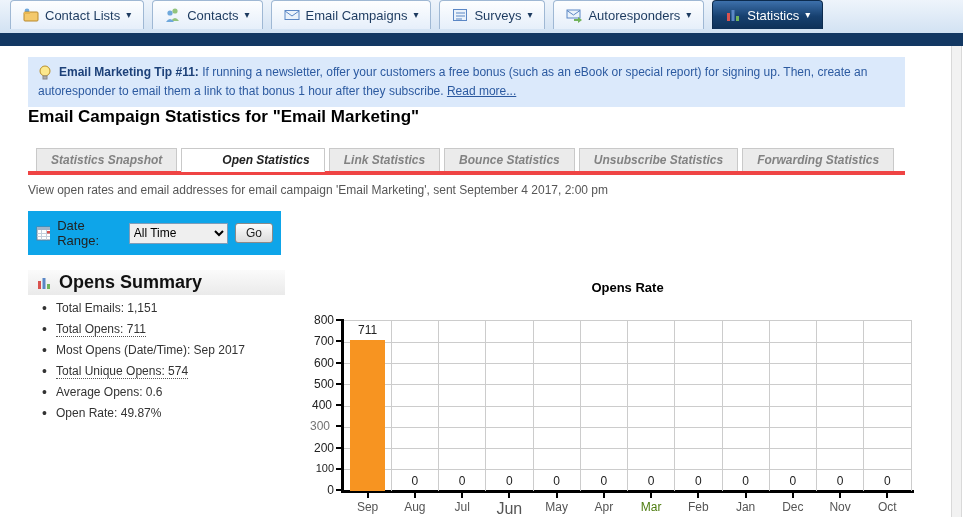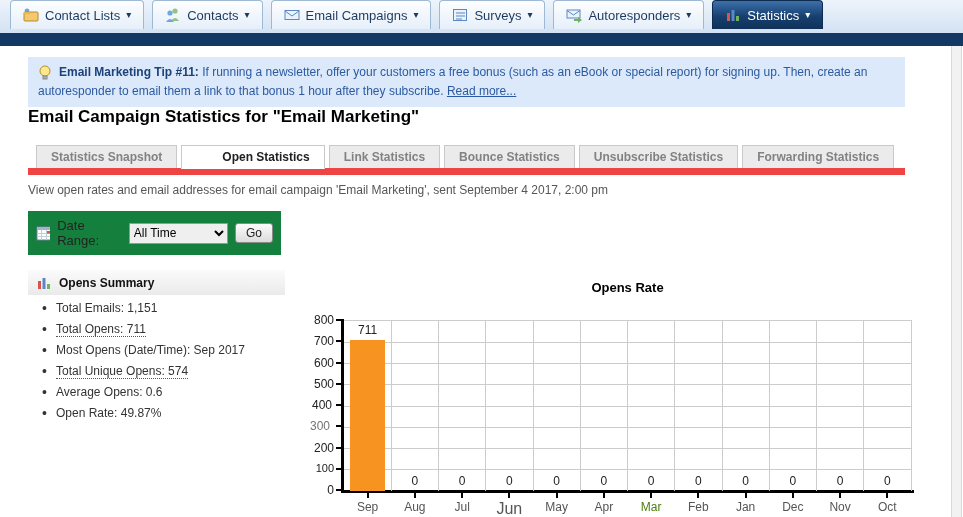--- a/index.html
+++ b/index.html
@@ -25,46 +25,46 @@
        color:#2c5aa0;}
   .tip .bulb{float:left;margin:2px 7px 0 0;}
   .tip b{color:#1d4179;}
   .tip .readmore{text-decoration:underline;cursor:pointer;color:#2c5aa0;}
 
   
   .pagetitle{position:absolute;left:28px;top:107px;font-size:17px;font-weight:bold;color:#000;}
 
   
   .subtabs{position:absolute;left:28px;top:151px;width:877px;height:24px;
-           border-bottom:7px solid #ef4444;display:flex;align-items:flex-end;
-           padding-left:8px;box-sizing:border-box;gap:4px;}
+           border-bottom:4px solid #ef4444;display:flex;align-items:flex-end;
+           padding-left:8px;box-sizing:border-box;gap:4px;font-style:italic;}
   .subtab{height:23px;display:inline-flex;align-items:center;padding:0 14px;
           background:#ebebeb;border:1px solid #c9c9c9;border-bottom:none;
           font-size:12px;font-weight:bold;color:#828282;cursor:pointer;
           box-sizing:border-box;white-space:nowrap;}
   .subtab.active{background:#fff;color:#222;height:24px;margin-bottom:-1px;
           border-bottom:1px solid #fff;padding-left:40px;}
 
   
   .desc{position:absolute;left:28px;top:183px;font-size:12px;color:#565656;}
 
   
-  .datebox{position:absolute;left:28px;top:211px;width:253px;height:44px;background:#15803d;
+  .datebox{position:absolute;left:28px;top:211px;width:253px;height:44px;background:#0ea5e9;
            display:flex;align-items:center;gap:7px;padding:0 8px;box-sizing:border-box;}
   .datebox label{font-size:13px;color:#222;}
   .datebox select{width:112px;height:21px;font-size:12px;border:1px solid #7f9db9;
            font-family:"Liberation Sans",sans-serif;}
   .gobtn{font-size:12px;padding:2px 10px;background:linear-gradient(#fcfcfc,#dcdcdc);
          border:1px solid #8a8a8a;border-radius:3px;cursor:pointer;color:#222;
          font-family:"Liberation Sans",sans-serif;}
 
   
   .sumhead{position:absolute;left:28px;top:270px;width:257px;height:25px;
            background:linear-gradient(#fbfbfb,#eaeaea);display:flex;align-items:center;
-           gap:7px;padding:0 8px;box-sizing:border-box;font-size:12px;font-weight:bold;color:#111;}
+           gap:7px;padding:0 8px;box-sizing:border-box;font-size:18px;font-weight:bold;color:#111;}
   .sumlist{position:absolute;left:42px;top:301px;width:270px;margin:0;padding:0;list-style:none;}
   .sumlist li{position:relative;padding-left:14px;margin-bottom:7px;font-size:12px;color:#333;}
   .sumlist li::before{content:"•";position:absolute;left:0;top:-1px;font-size:14px;color:#333;}
   .dotted{border-bottom:1px dotted #555;cursor:pointer;}
 
   
   .chart{position:absolute;left:318px;top:278px;width:606px;height:239px;}
   .chart-title{position:absolute;left:26px;top:2px;width:567px;text-align:center;
                font-size:13px;font-weight:bold;color:#000;}
   .plot{position:absolute;left:26px;top:42px;width:567px;height:170px;

